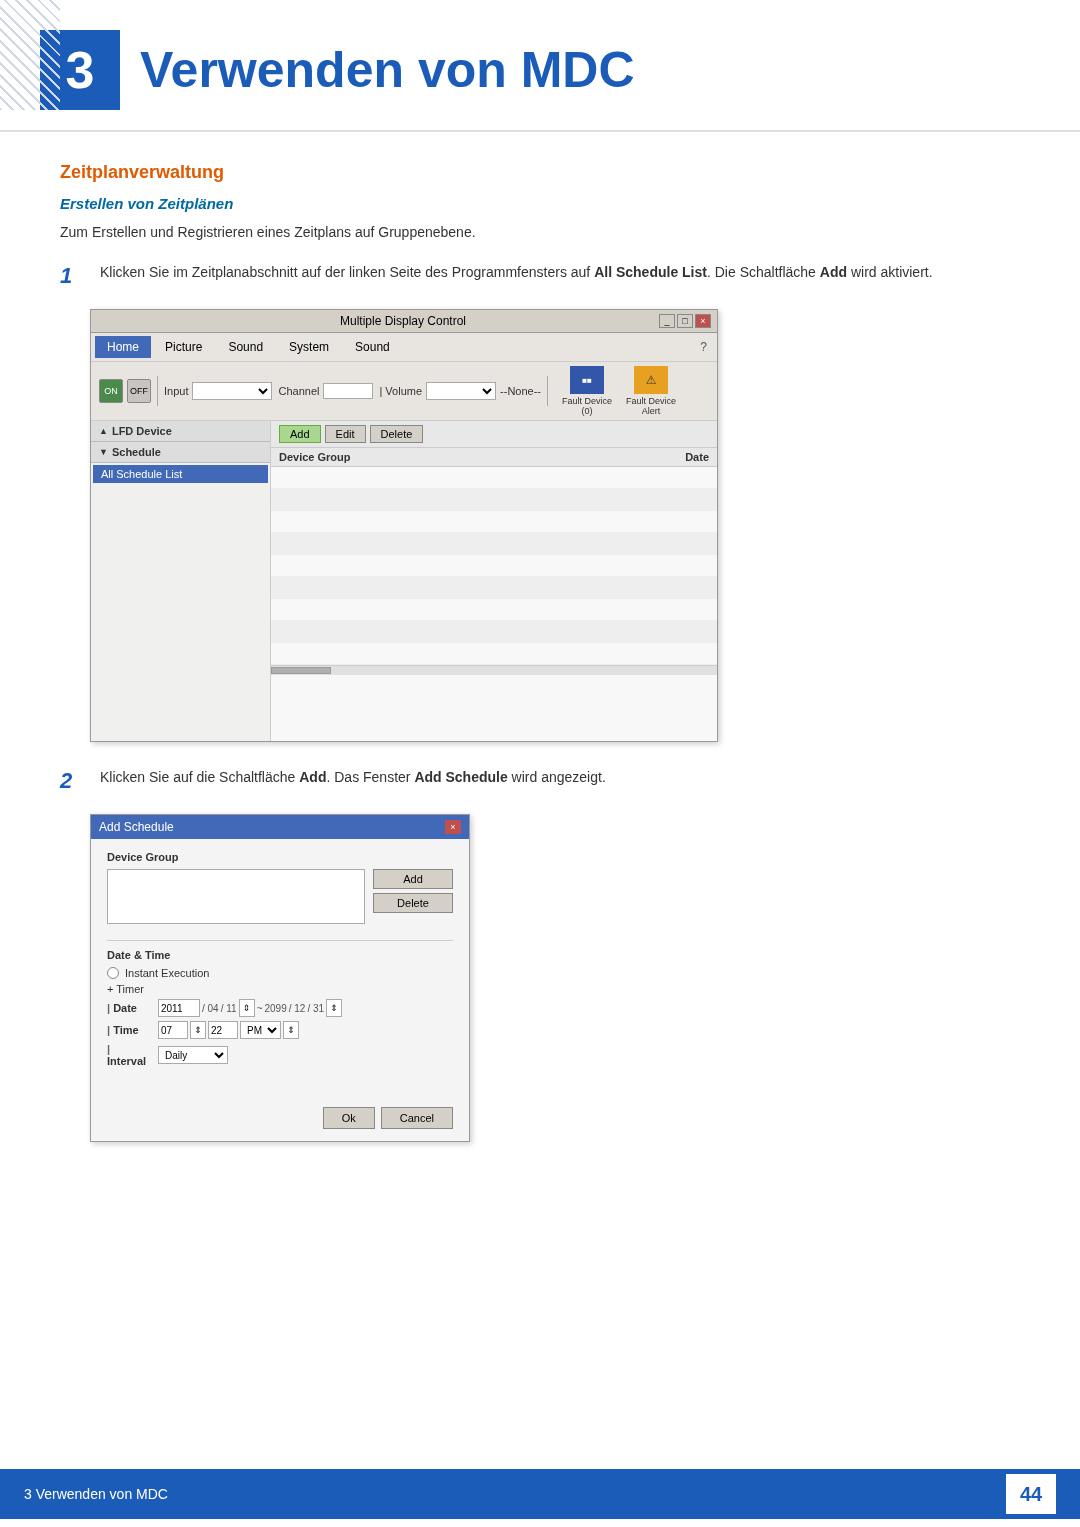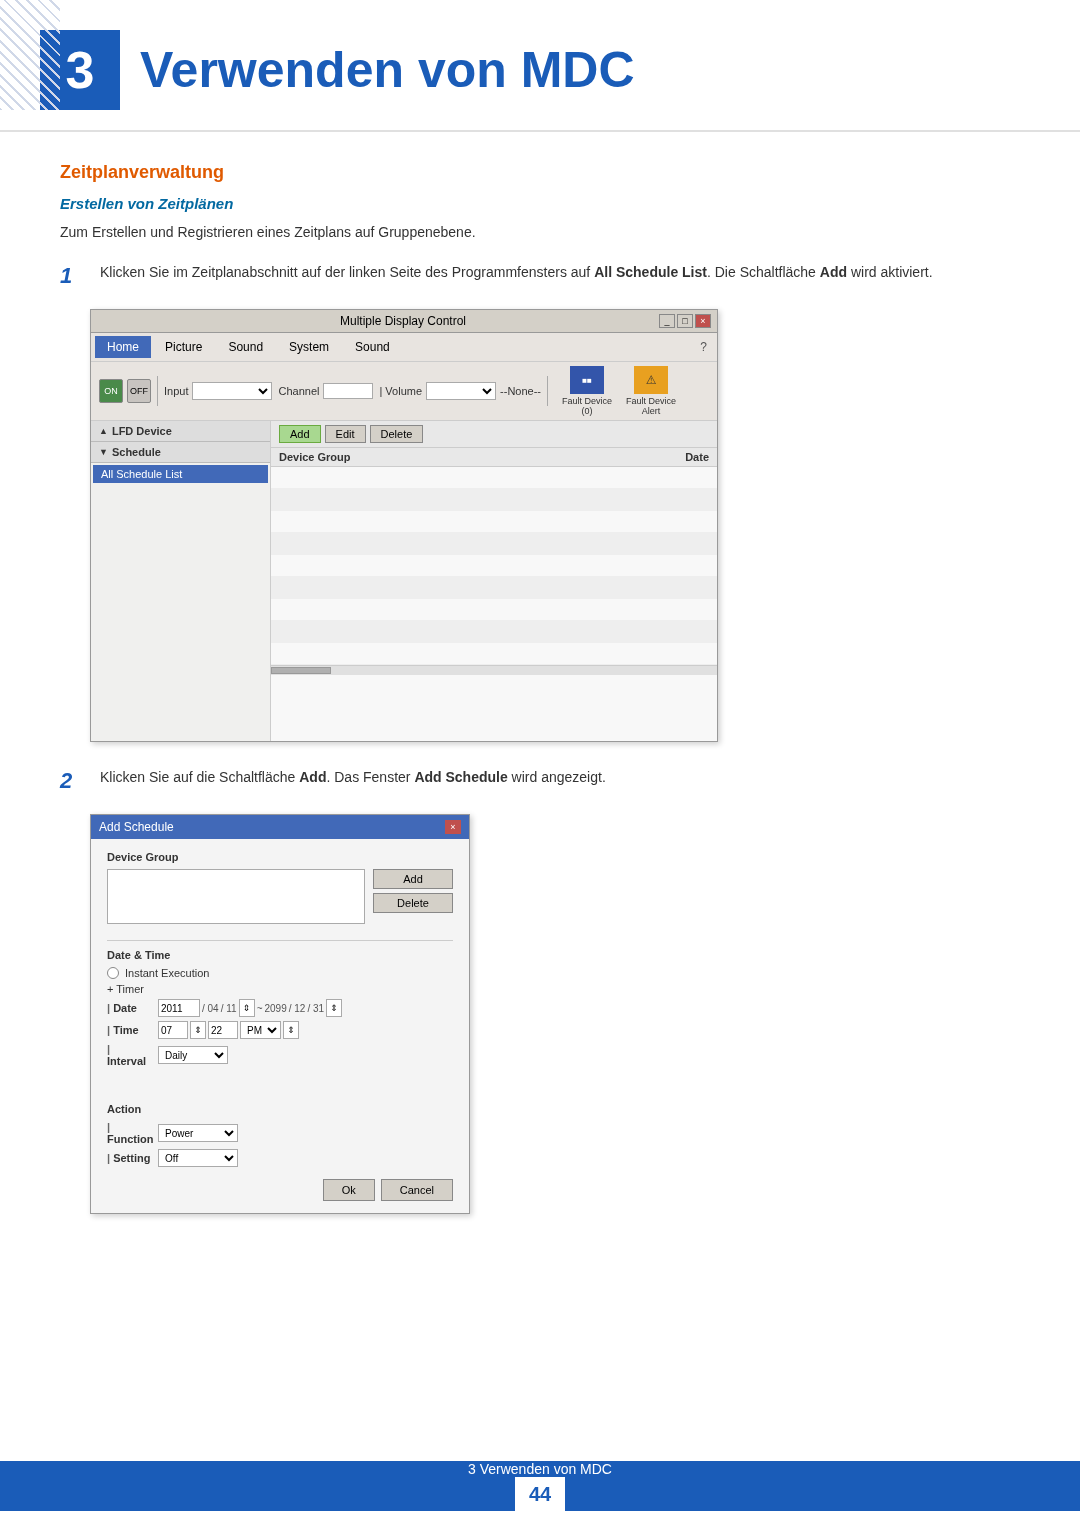--- a/index.html
+++ b/index.html
@@ -500,30 +500,29 @@
       background: #d4d0c8;
       cursor: pointer;
     }
     .bottom-btn.ok-btn {
       background: #d4d0c8;
     }
 
     
     .page-footer {
       position: absolute;
-      bottom: 16px;
+      bottom: 8px;
       left: 0;
       right: 0;
       height: 50px;
       background: #1a5cb8;
       display: flex;
       align-items: center;
       justify-content: space-between;
       padding: 0 24px;
-      flex-direction: column;
     }
     .footer-text {
       color: white;
       font-size: 14px;
     }
     .footer-page {
       color: #1a5cb8;
       font-size: 20px;
       font-weight: bold;
       background: white;
@@ -774,36 +773,20 @@
           <select class="select-small" style="width:70px;">
             <option>Daily</option>
             <option>Weekly</option>
             <option>Monthly</option>
           </select>
         </div>
       </div>
 
       <div style="height:20px;"></div>
 
-      <div class="action-section">
-        <div class="form-section-label">Action</div>
-        <div class="form-row">
-          <span class="field-label">Function</span>
-          <select class="select-small" style="width:80px;">
-            <option>Power</option>
-          </select>
-        </div>
-        <div class="form-row">
-          <span class="field-label">Setting</span>
-          <select class="select-small" style="width:80px;">
-            <option>Off</option>
-            <option>On</option>
-          </select>
-        </div>
-      </div>
 
       <div class="bottom-buttons">
         <button class="bottom-btn ok-btn">Ok</button>
         <button class="bottom-btn">Cancel</button>
       </div>
     </div>
   </div>
 
 </div>
 

